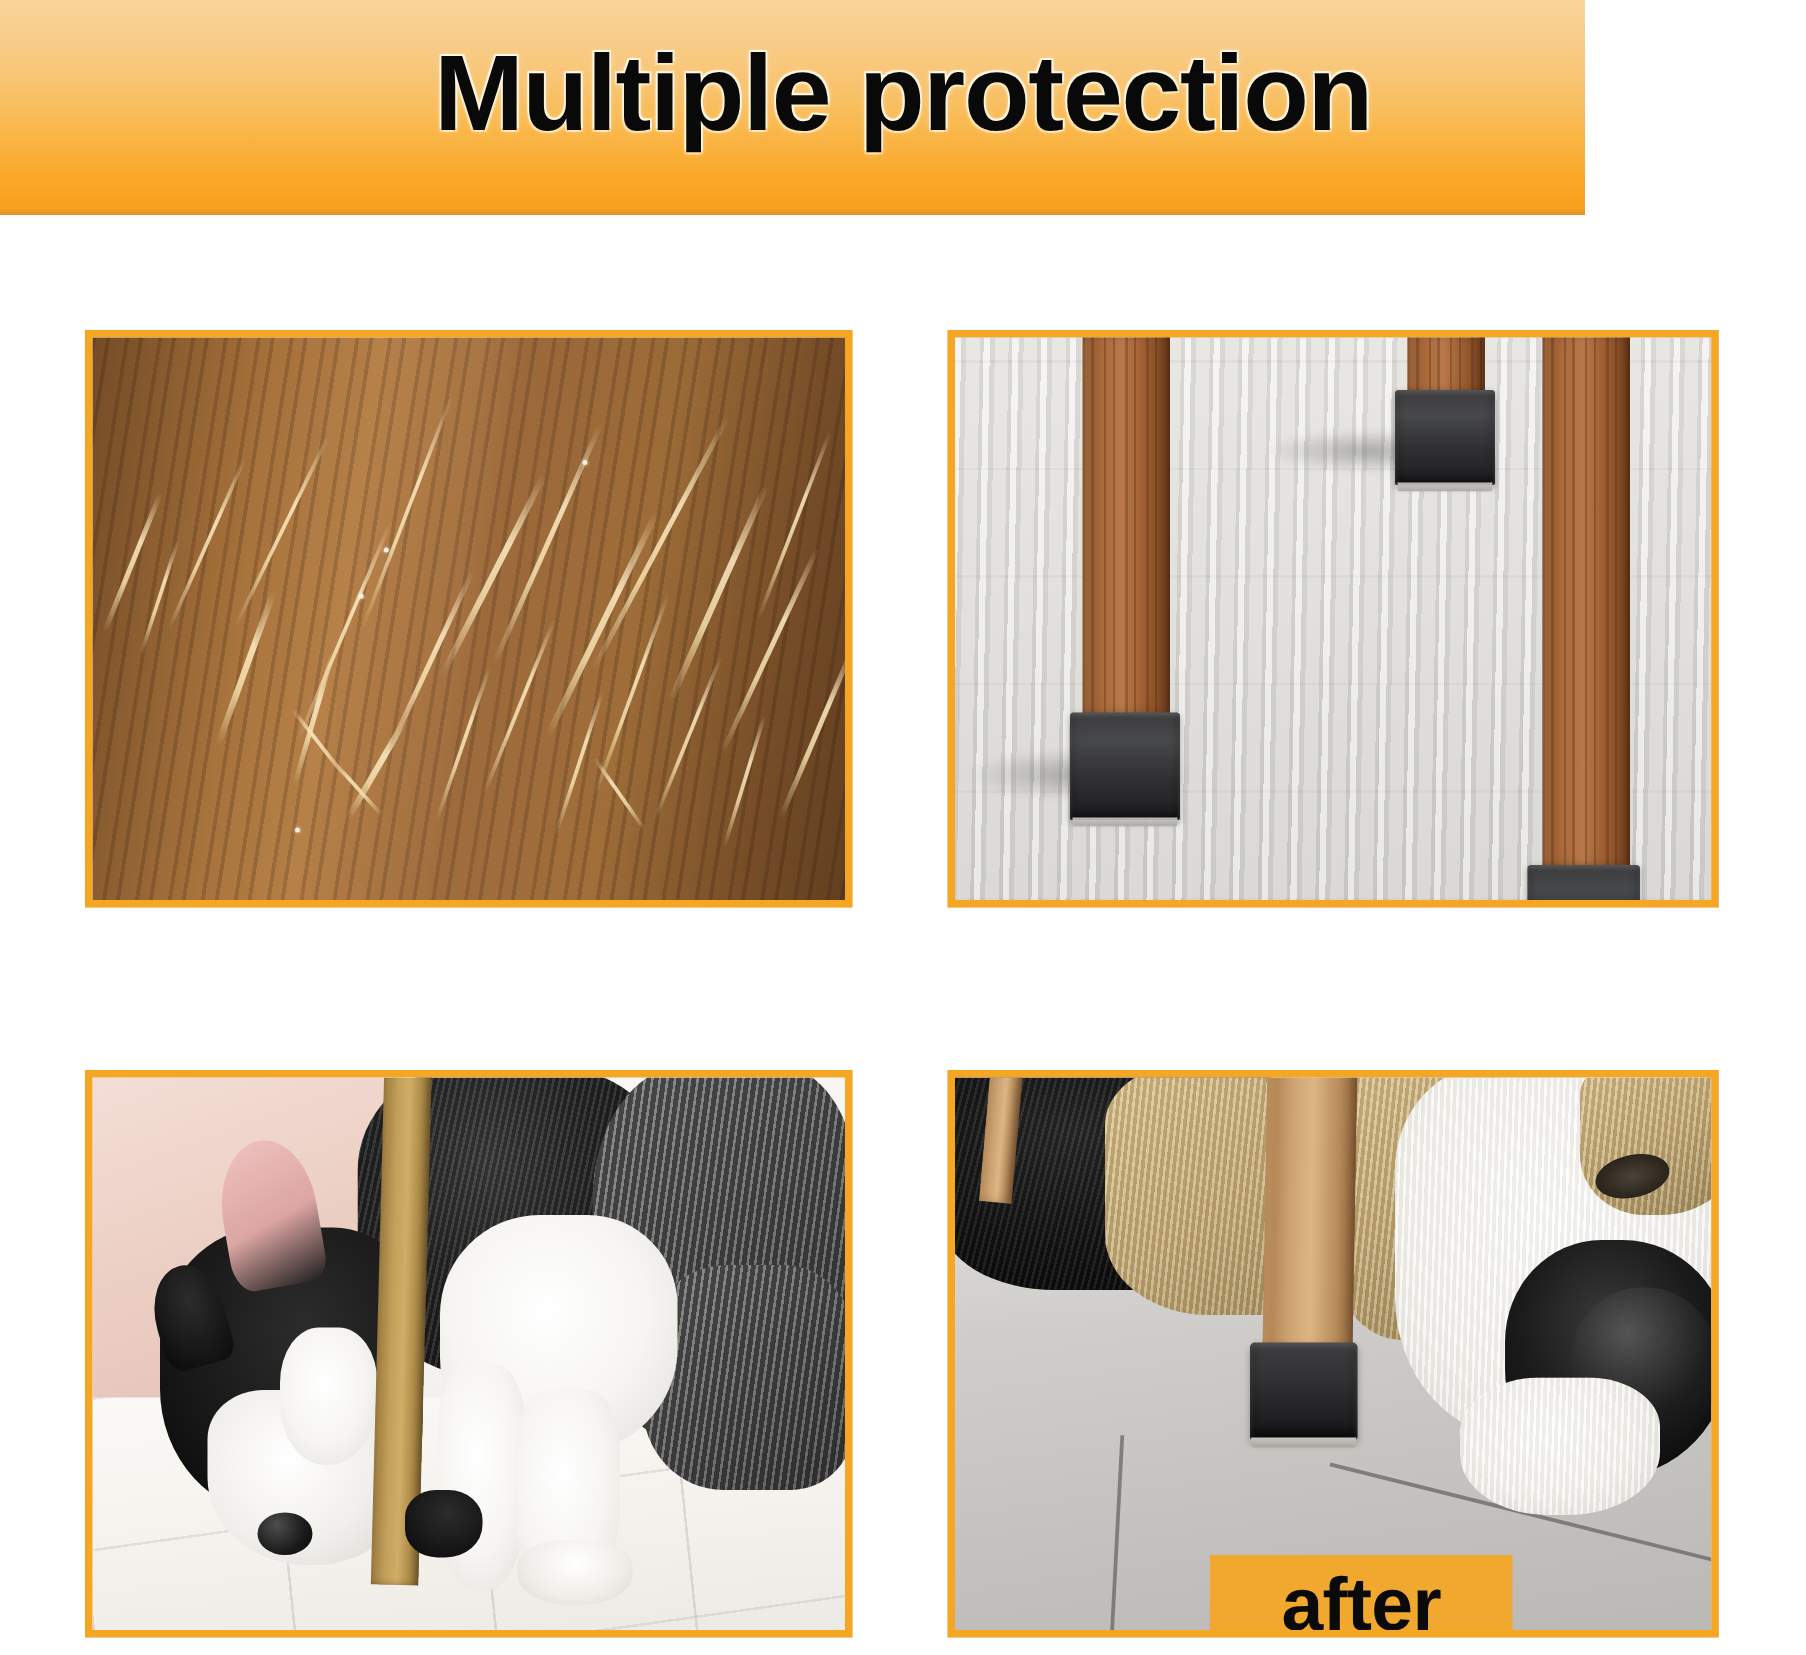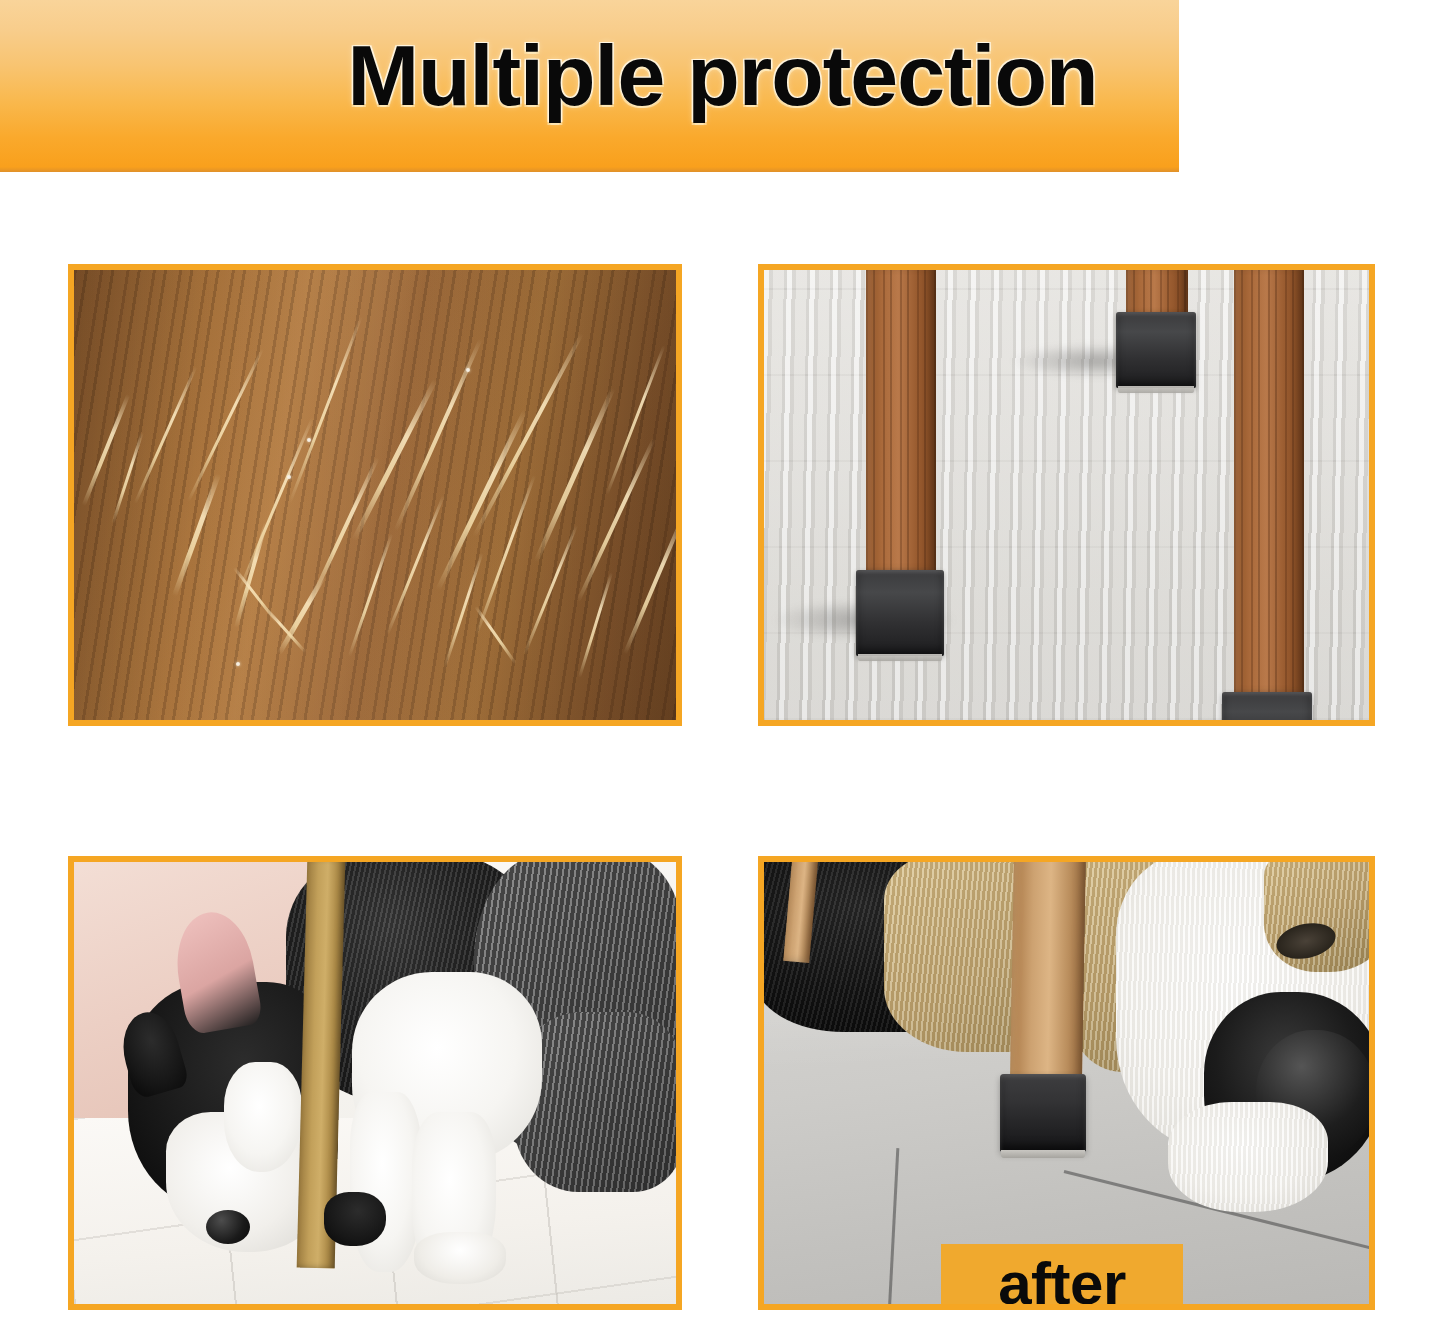--- a/index.html
+++ b/index.html
@@ -7,21 +7,21 @@
   html, body {
     width:1445px; height:1324px;
     background:#ffffff;
     font-family:"Liberation Sans", sans-serif;
     overflow:hidden;
   }
   .page { position:relative; width:1445px; height:1324px; background:#fff; }
 
   
   .header {
-    position:absolute; left:0; top:0; width:1179px; height:172px;
+    position:absolute; left:0; top:0; width:1268px; height:172px;
     background:linear-gradient(to bottom,
        #f9d49a 0%,
        #f8cd8b 18%,
        #f8c471 38%,
        #f9b94f 58%,
        #faa92c 80%,
        #f9a01c 97%,
        #e0912a 100%);
     overflow:hidden;
   }
@@ -274,21 +274,21 @@
     font-size:60px;
     font-weight:bold;
     letter-spacing:-0.5px;
     display:flex;
     align-items:center;
     justify-content:center;
     line-height:1;
     z-index:8;
   }
   .cap-bl { left:188px; top:382px; width:242px; height:80px; }
-  .cap-br { left:177px; top:382px; width:242px; height:80px; }
+  .cap-br { left:204px; top:382px; width:242px; height:80px; }
 </style>
 </head>
 <body>
 
 <div class="page">
 
   <div class="header">
     <div class="header-title">Multiple protection</div>
   </div>
 

